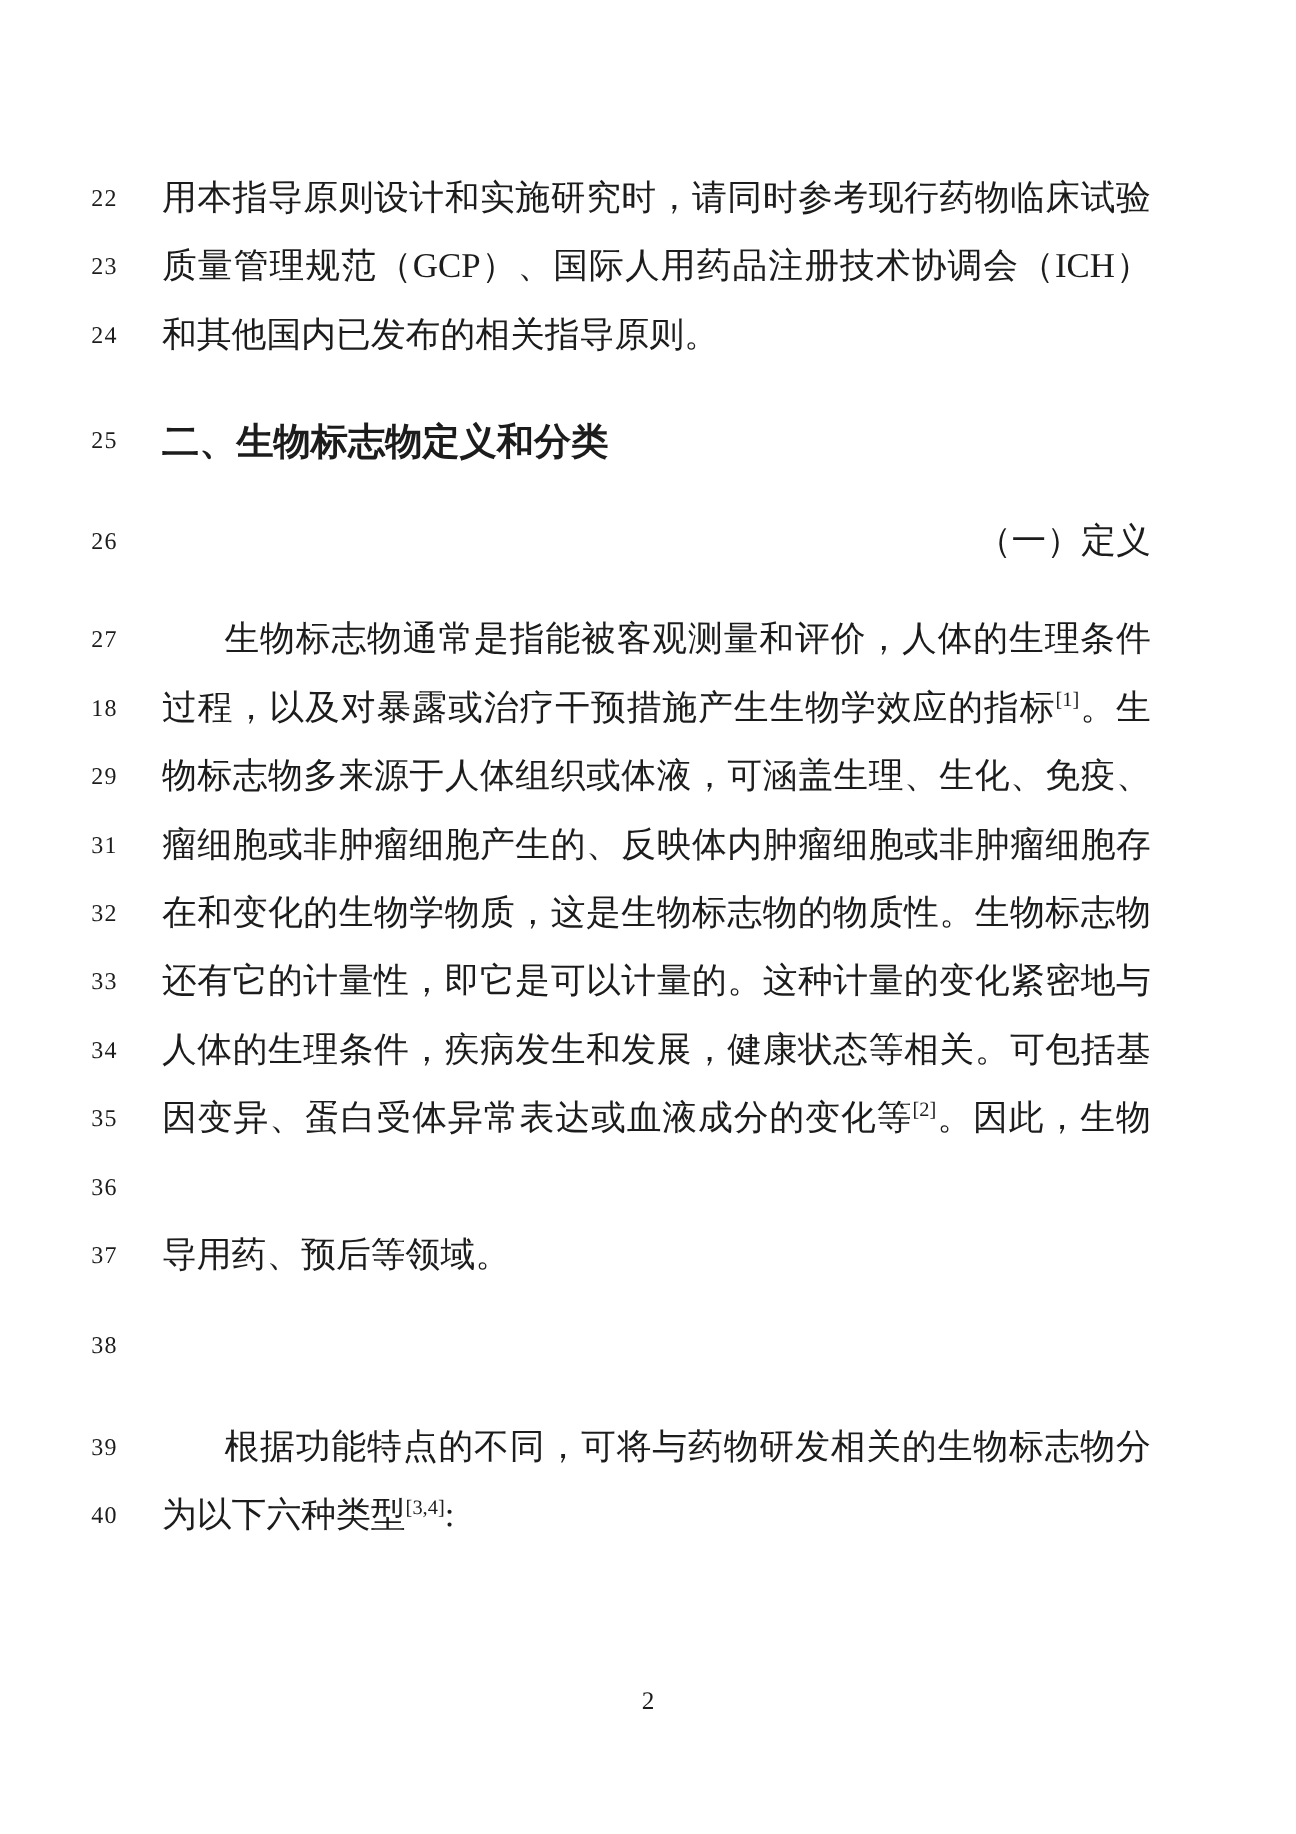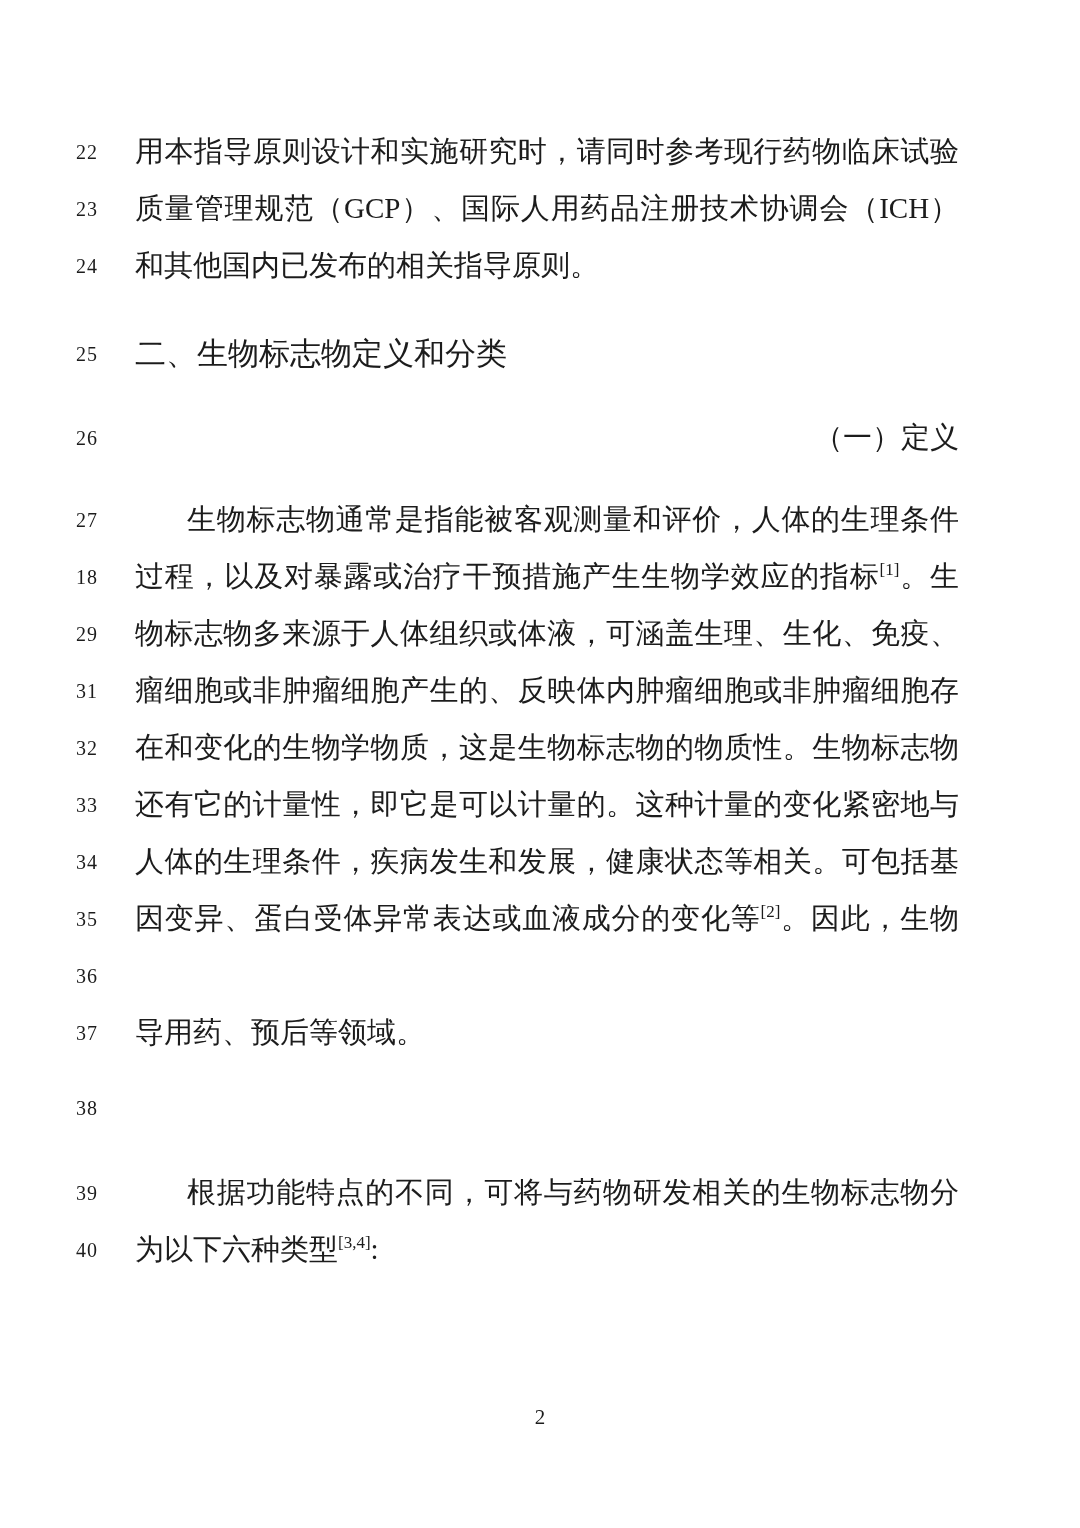--- a/index.html
+++ b/index.html
@@ -11,21 +11,21 @@
     position: relative;
     width: 1080px;
     height: 1528px;
     background: #ffffff;
     color: #1c1c1c;
     font-family: "Liberation Serif", "DejaVu Serif", serif;
     overflow: hidden;
   }
   .doc {
     position: absolute;
-    top: 123px;
+    top: 137px;
     left: 0;
     width: 1080px;
   }
   .line {
     position: relative;
     min-height: 57px;
   }
   .line-num {
     position: absolute;
     left: 76px;
@@ -45,21 +45,21 @@
   .justify .line-text {
     white-space: normal;
     text-align: justify;
     text-align-last: justify;
   }
   .indent .line-text {
     padding-left: 52px;
     width: 772px;
   }
   .heading .line-text {
-    font-weight: normal;
+    font-weight: bold;
     font-size: 31px;
   }
   .subheading .line-text {
     font-size: 29px;
   }
   .line-text sup {
     font-size: 17px;
     line-height: 0;
     vertical-align: super;
     letter-spacing: 0;

